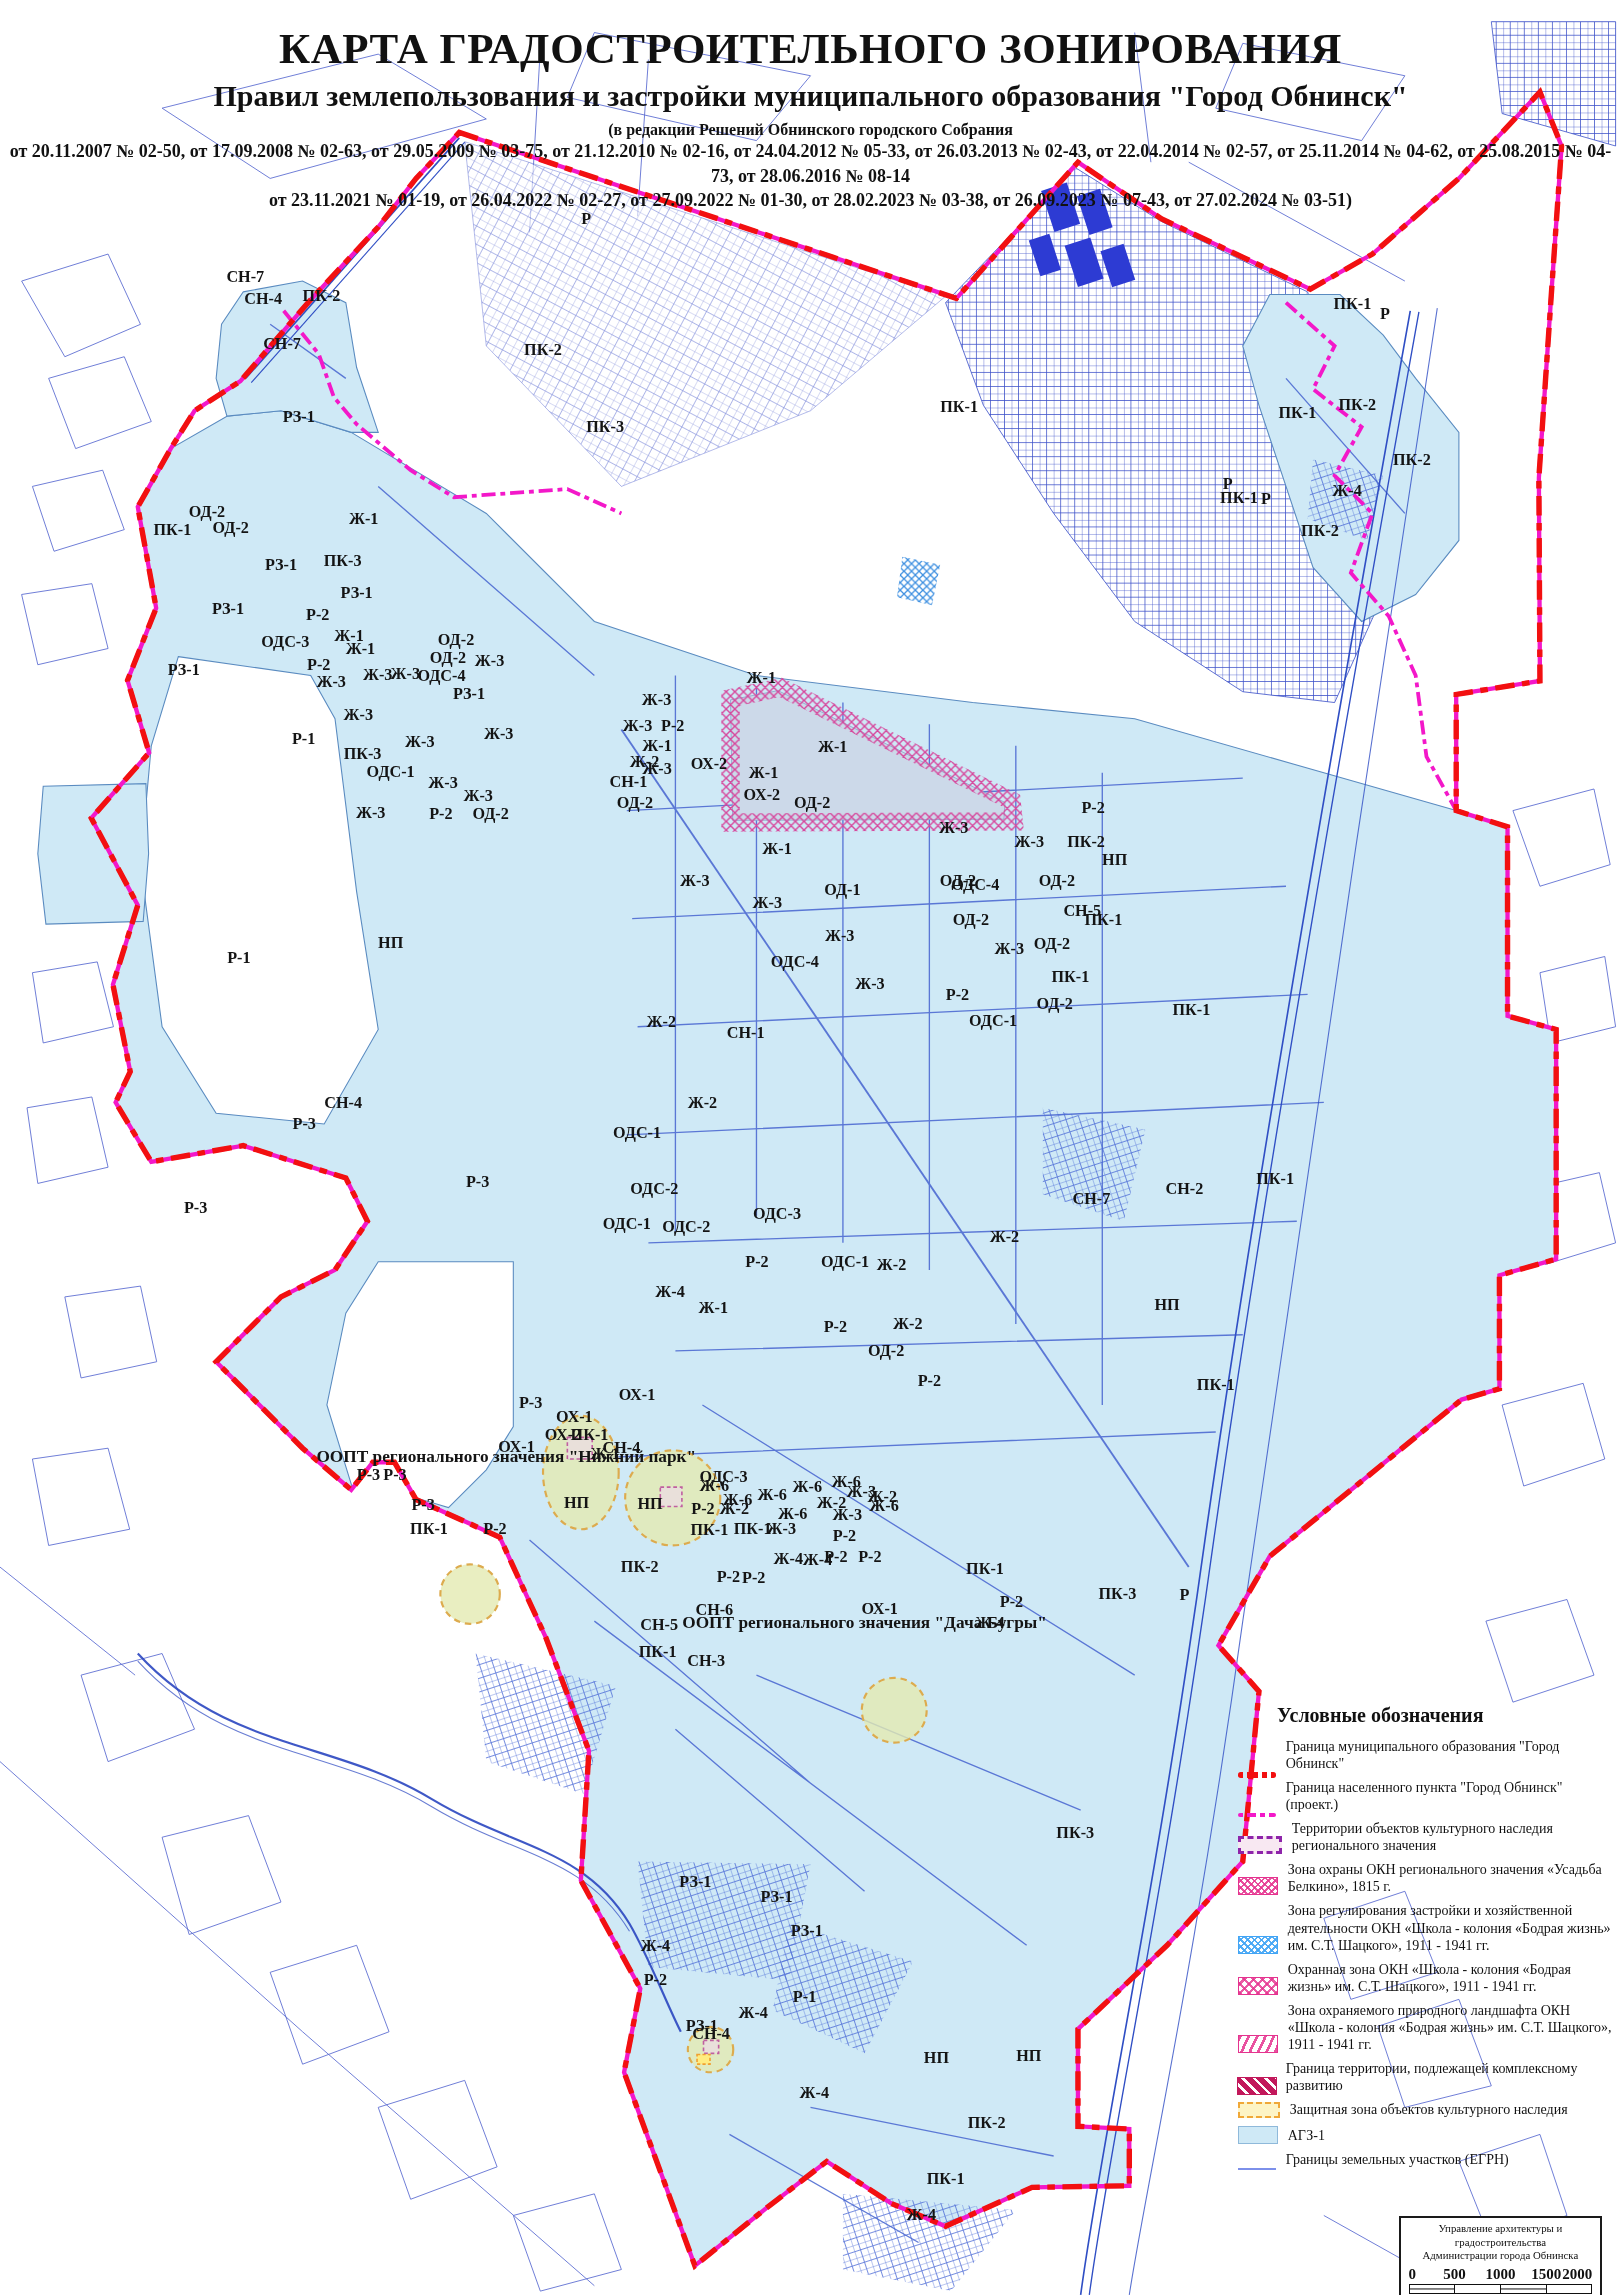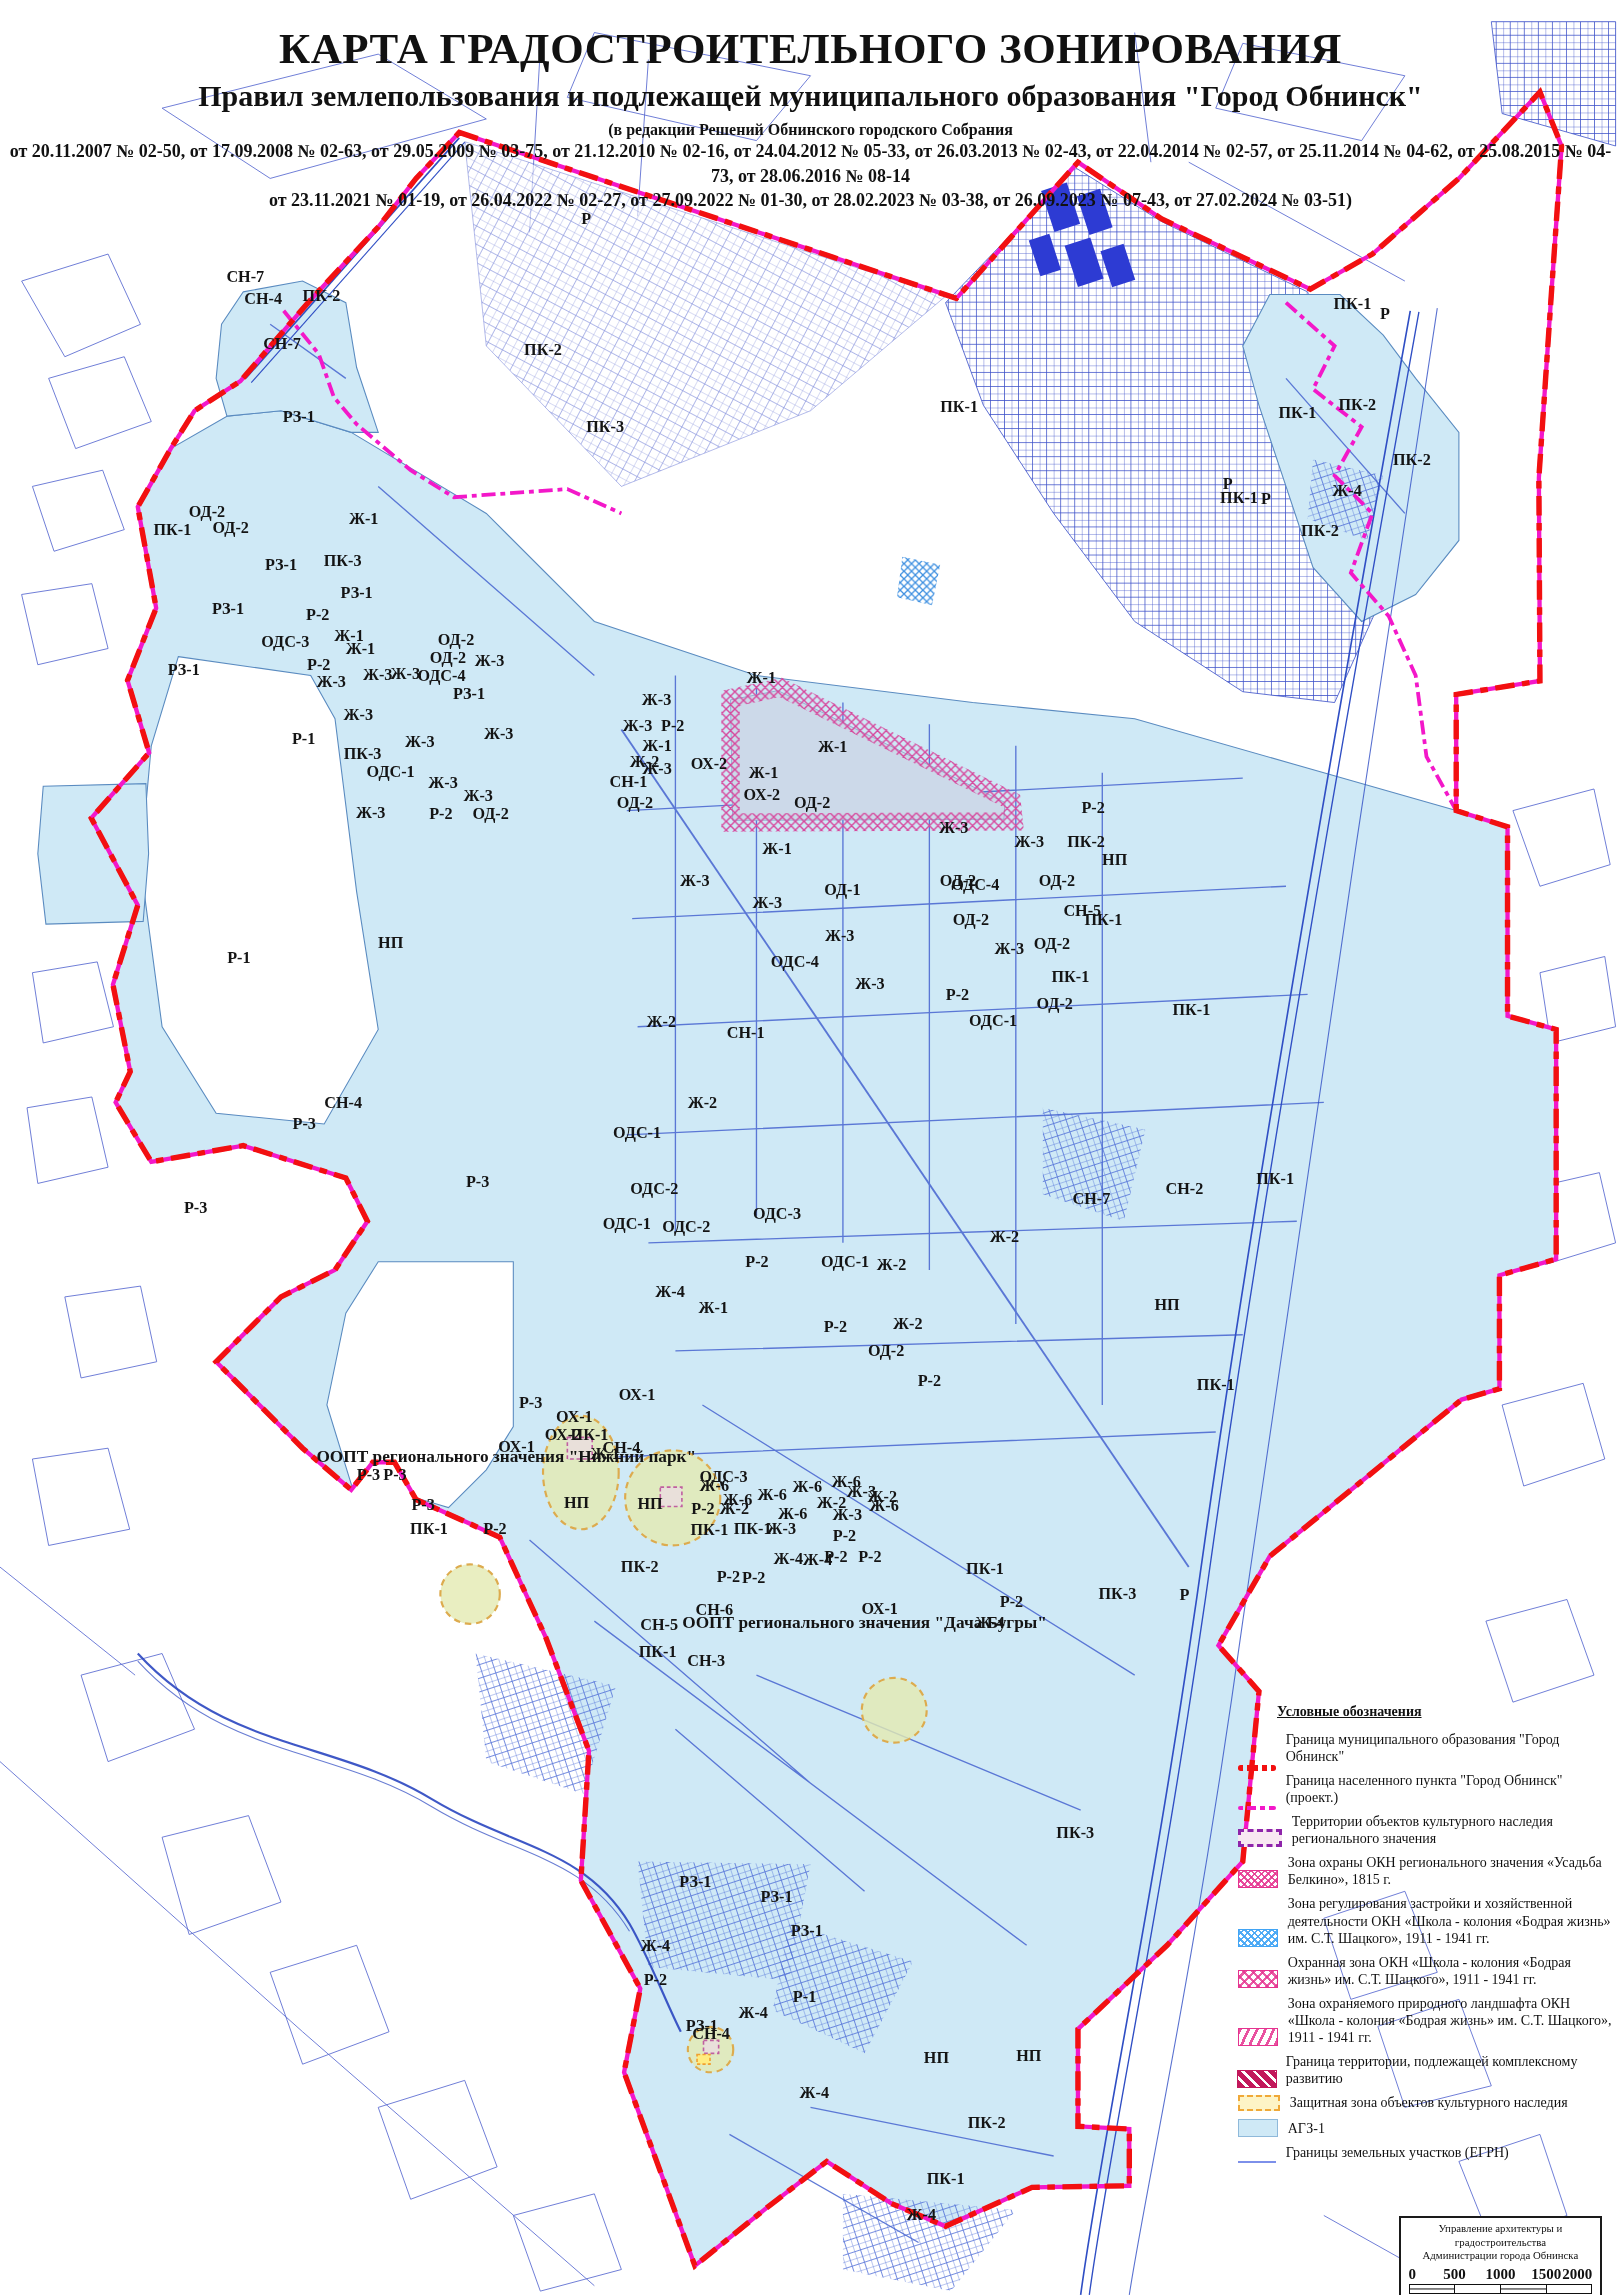--- a/index.html
+++ b/index.html
@@ -7,21 +7,21 @@
        font-family:"Liberation Serif",serif;color:#111;}
   #map-svg{position:absolute;left:0;top:0;z-index:1;}
   
   #header{position:absolute;left:0;top:26px;width:100%;text-align:center;z-index:5;}
   #map-title{font-size:43px;font-weight:bold;letter-spacing:0.5px;line-height:1.05;}
   #map-subtitle{font-size:30px;font-weight:bold;margin-top:7.6px;}
   #edition-note{font-size:16px;font-weight:bold;margin-top:8.6px;}
   .edition-line{font-size:18px;font-weight:bold;line-height:1.35;}
   
   #legend{position:absolute;left:1238px;top:1704px;width:378px;z-index:6;}
-  #legend-title{font-size:14px;font-weight:bold;margin:0 0 10.8px 39px;text-decoration:underline;}
+  #legend-title{font-size:20px;font-weight:bold;margin:0 0 10.8px 39px;}
   .legend-row{display:flex;gap:9.7px;margin-bottom:7px;align-items:flex-end;}
   .legend-label{font-size:14px;line-height:1.22;}
   .sw{width:38px;height:16px;flex:0 0 38px;margin-top:1.1px;position:relative;}
   .sw-muni{height:0;border:0;margin-top:6.5px;background:none;}
   .sw-muni::before{content:"";display:block;height:6px;
      background:repeating-linear-gradient(90deg,#f21010 0 5.4px,transparent 5.4px 8.6px,#f21010 8.6px 20.5px,transparent 20.5px 24px);
      border-radius:2.7px;}
   .sw-proekt{height:0;margin-top:7px;}
   .sw-proekt::before{content:"";display:block;height:4.3px;
      background:repeating-linear-gradient(90deg,#f318c9 0 4.9px,transparent 4.9px 8.6px,#f318c9 8.6px 18.4px,transparent 18.4px 22px);
@@ -415,21 +415,21 @@
       <text x="1750" y="4041" font-size="30" class="map-label">ПК-1</text>
       <text x="1705" y="4108" font-size="30" class="map-label">Ж-4</text>
       <text x="1507" y="3883" font-size="30" class="map-label">Ж-4</text>
       <text x="937" y="2706" font-size="32" class="map-label">ООПТ регионального значения "Нижний парк"</text>
       <text x="1600" y="3012" font-size="32" class="map-label">ООПТ регионального значения "Дача Бугры"</text>
     </g>
 </svg>
 
 <div id="header">
   <div id="map-title">КАРТА ГРАДОСТРОИТЕЛЬНОГО ЗОНИРОВАНИЯ</div>
-  <div id="map-subtitle">Правил землепользования и подлежащей муниципального образования "Город Обнинск"</div>
+  <div id="map-subtitle">Правил землепользования и застройки муниципального образования "Город Обнинск"</div>
   <div id="edition-note">(в редакции Решений Обнинского городского Собрания</div>
   <div class="edition-line">от 20.11.2007 № 02-50,  от 17.09.2008 № 02-63,  от 29.05.2009 № 03-75, от 21.12.2010 № 02-16, от 24.04.2012 № 05-33, от 26.03.2013 № 02-43, от 22.04.2014 № 02-57, от 25.11.2014 № 04-62, от 25.08.2015 № 04-73, от 28.06.2016 № 08-14</div>
   <div class="edition-line">от 23.11.2021 № 01-19, от 26.04.2022 № 02-27, от 27.09.2022 № 01-30, от 28.02.2023 № 03-38, от 26.09.2023 № 07-43, от 27.02.2024 № 03-51)</div>
 </div>
 
 <div id="legend">
   <div id="legend-title">Условные обозначения</div>
   <div id="legend-rows">
       <div class="legend-row">
         <span class="sw sw-muni"></span>

